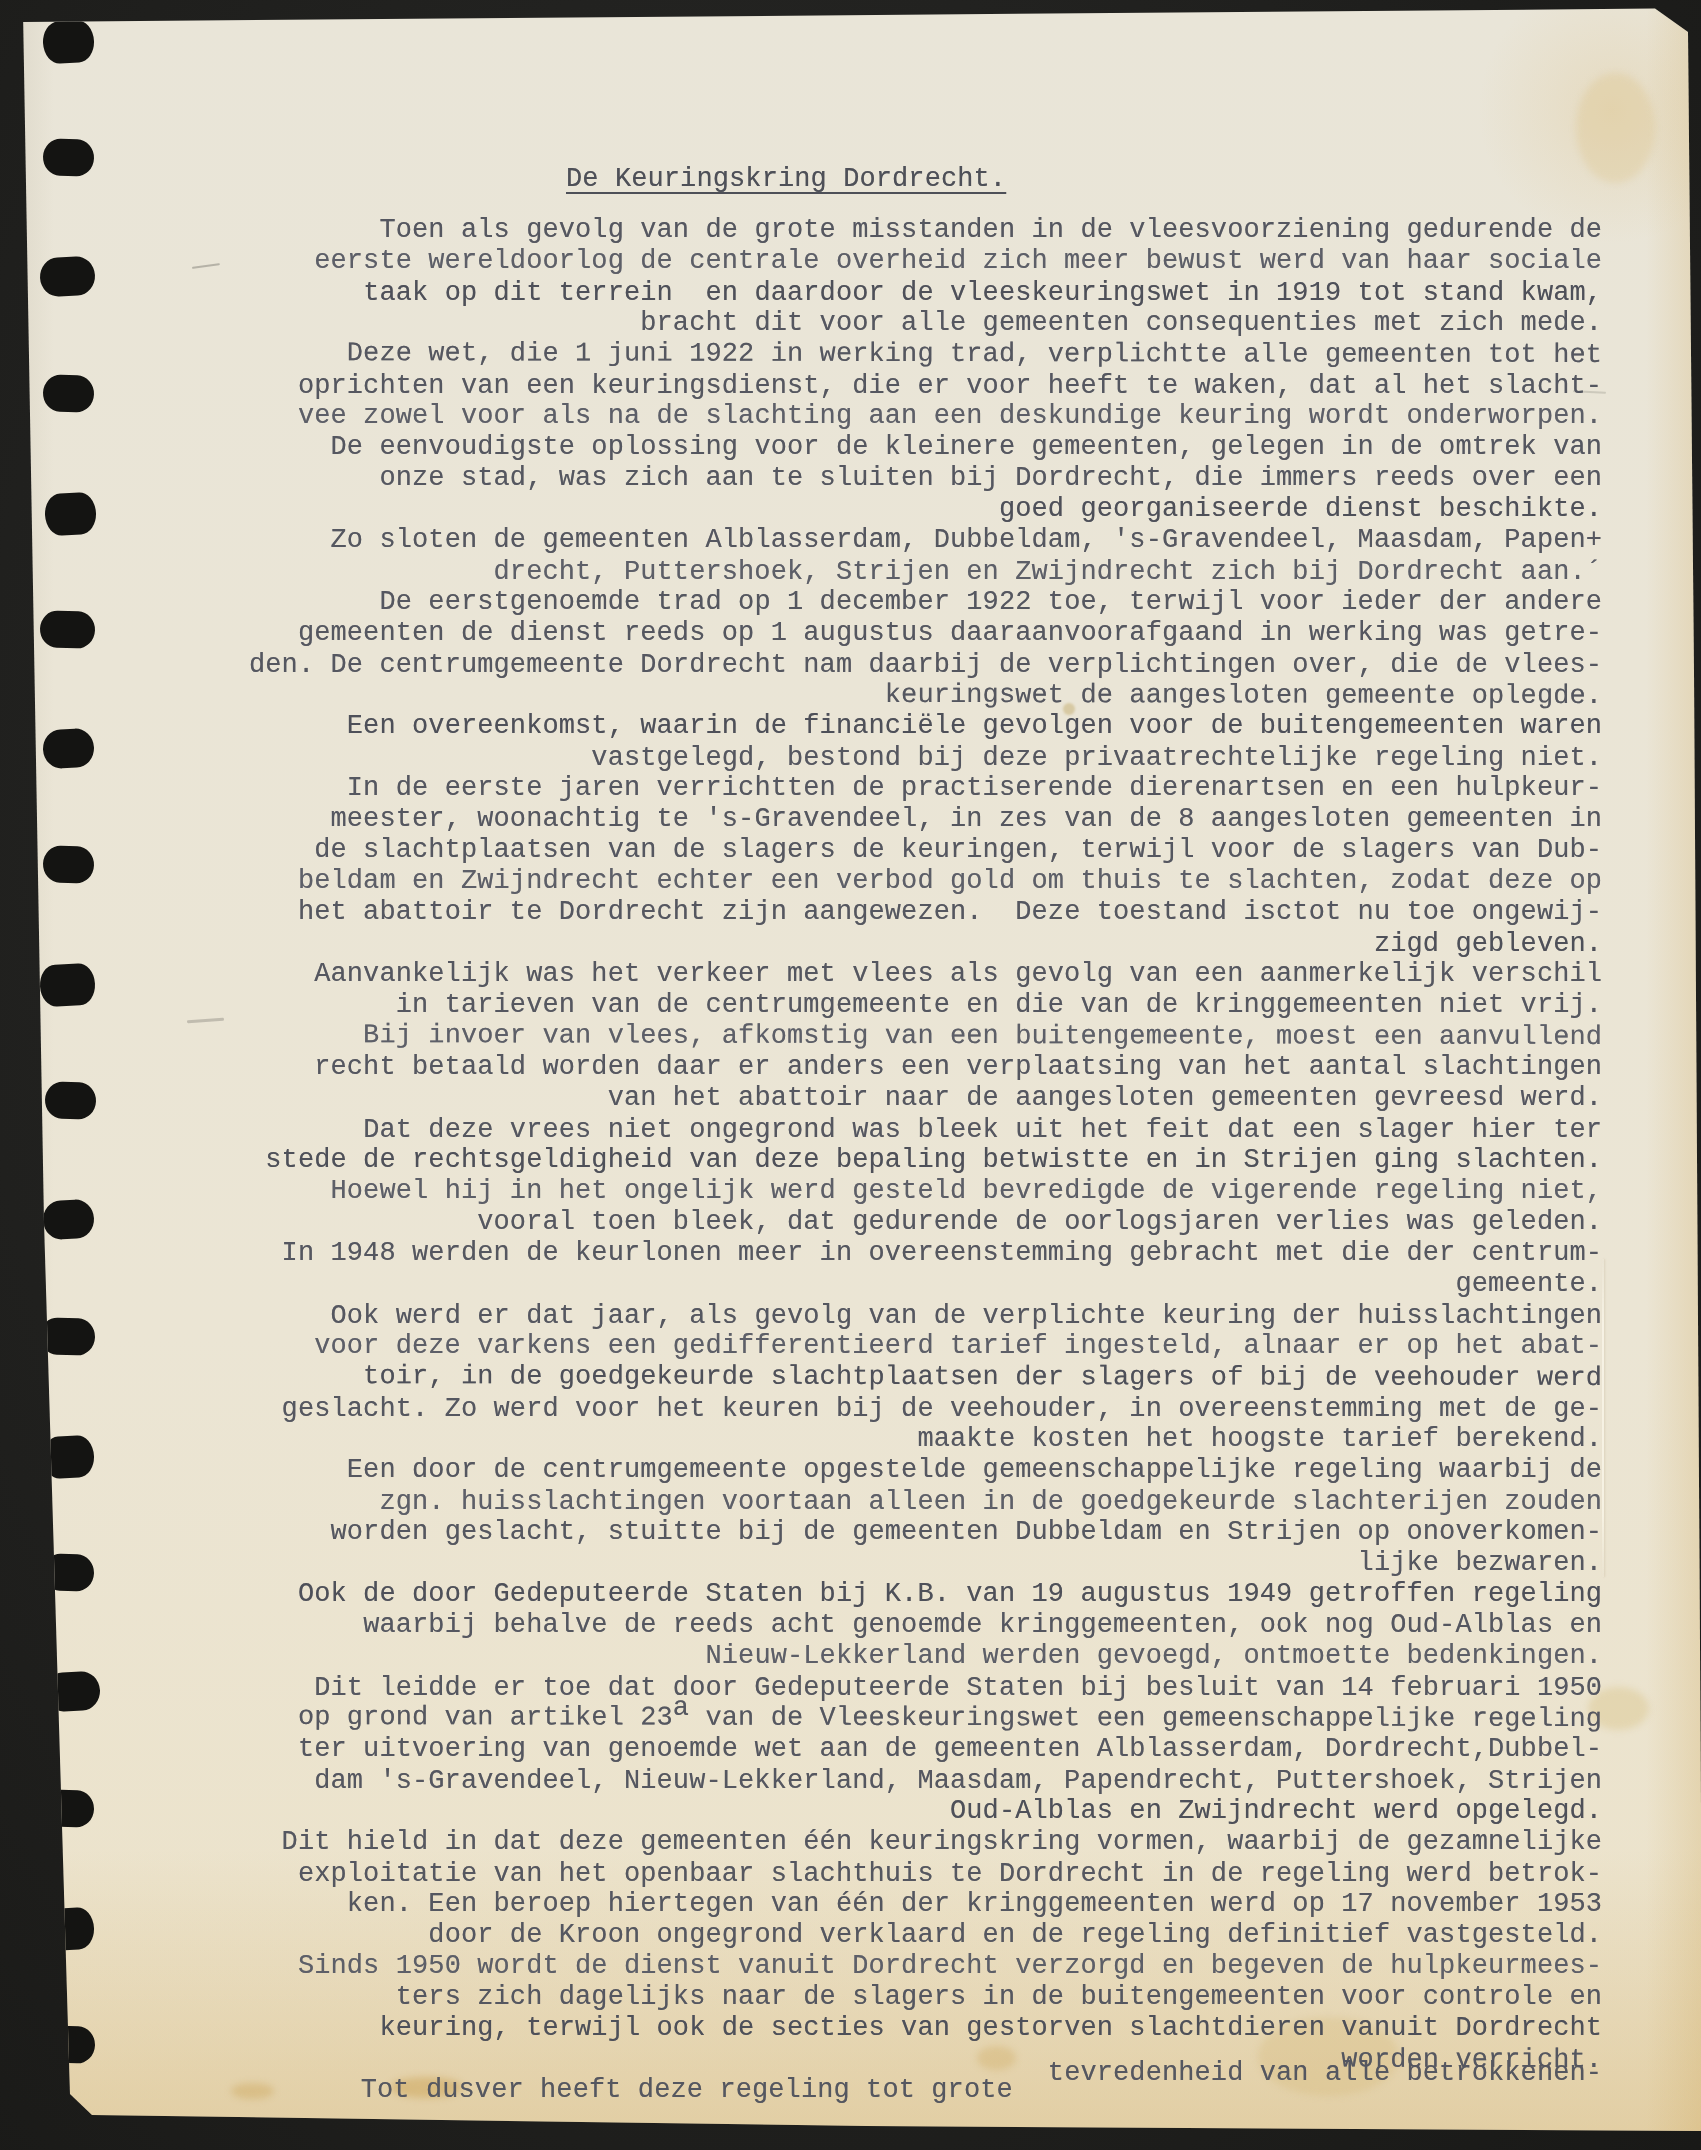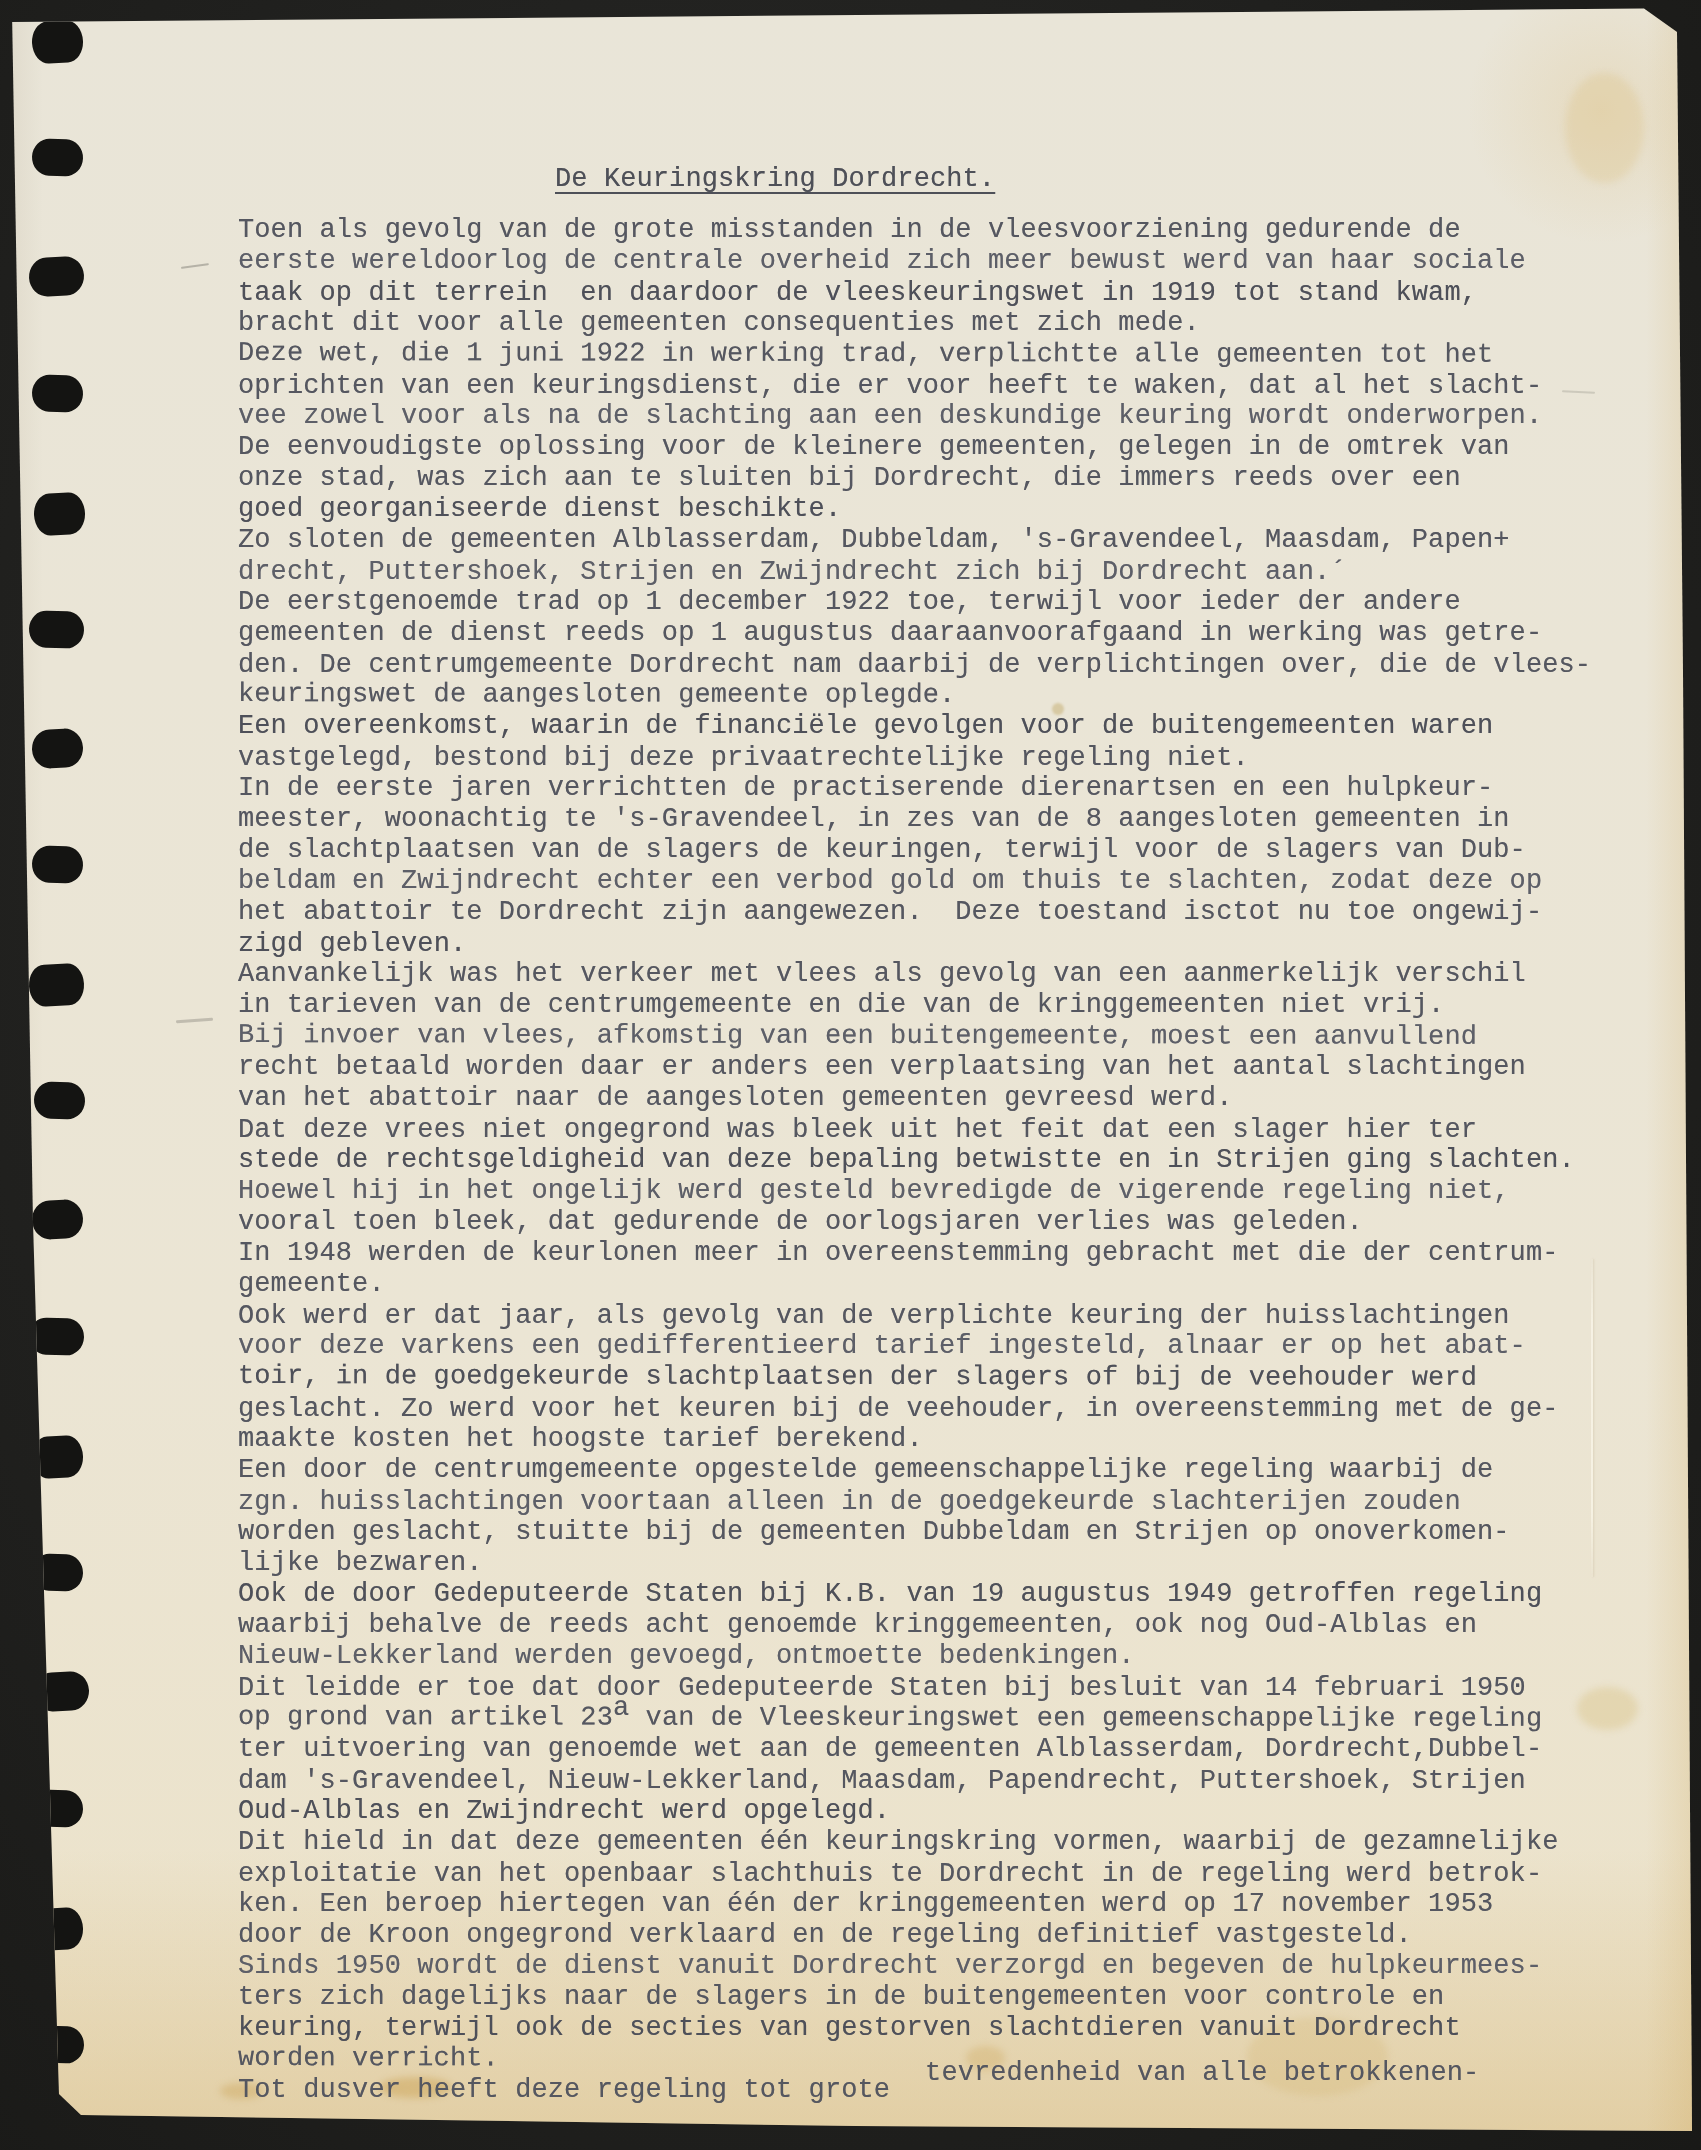--- a/index.html
+++ b/index.html
@@ -30,20 +30,21 @@
       81px 2115px,
       59px 2094px,
       33px 1222px
     );
     background:
       radial-gradient(circle at 1601px 110px, rgba(216,176,96,0.20), rgba(216,176,96,0) 134px),
       linear-gradient(270deg, rgba(205,165,85,0.25), rgba(205,165,85,0) 55px),
       linear-gradient(90deg, rgba(120,100,70,0.10), rgba(120,100,70,0) 43px),
       linear-gradient(180deg, rgba(200,160,80,0) 86%, rgba(200,155,70,0.28) 99%),
       linear-gradient(180deg, #e9e5d8 0%, #ebe5d4 62%, #ece2c8 100%);
+    margin-left: 11px;
   }
 
   
   .hole {
     position: absolute;
     left: 32px;
     width: 51px;
     height: 39px;
     background: #141412;
     border-radius: 18.3px / 19.6px;
@@ -71,20 +72,21 @@
   .doc-text {
     position: absolute;
     left: 238px;
     top: 215px;
     font-size: 27px;
     line-height: 31px;
     letter-spacing: 0.1px;
     color: #555760;
     white-space: pre;
     text-shadow: 0 0 0.6px rgba(85,87,96,0.55);
+    text-align: right;
   }
   .line { display: block; }
   .line:nth-child(3n)    { transform: translateY(0.5px); }
   .line:nth-child(4n+1)  { transform: translateY(-0.5px); }
   .line:nth-child(11n+5) { transform: rotate(0.08deg); }
   .line:nth-child(5n+2)  { color: #5d5f68; }
   .line:nth-child(7n+3)  { color: #4e5059; }
   .sup {
     display: inline-block;
     transform: translateY(-9.8px);

